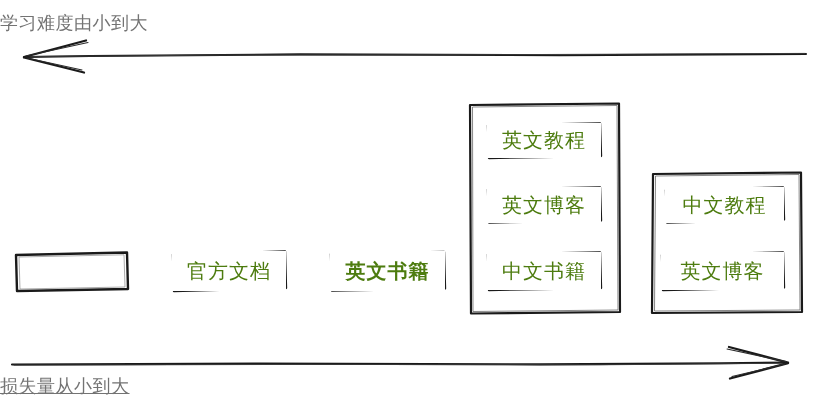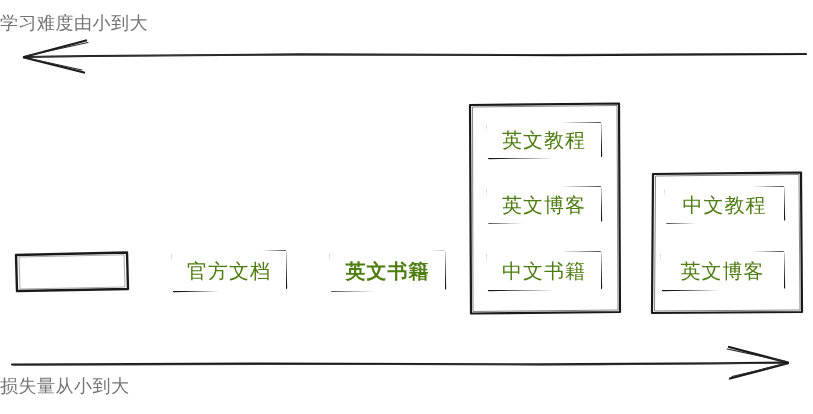--- a/index.html
+++ b/index.html
@@ -22,21 +22,21 @@
   }
   .axis-label {
     position: absolute;
     width: 100%;
     font-size: 18px;
     letter-spacing: 0.5px;
     color: #737373;
     white-space: nowrap;
   }
   #top-axis-label { top: 11px; left: 0; }
-  #bottom-axis-label { top: 374px; left: 0; }
+  #bottom-axis-label { top: 374px; left: 0; text-decoration: underline; }
 
   svg.layer {
     position: absolute;
     top: 0;
     left: 0;
     width: 813px;
     height: 414px;
     pointer-events: none;
   }
 

